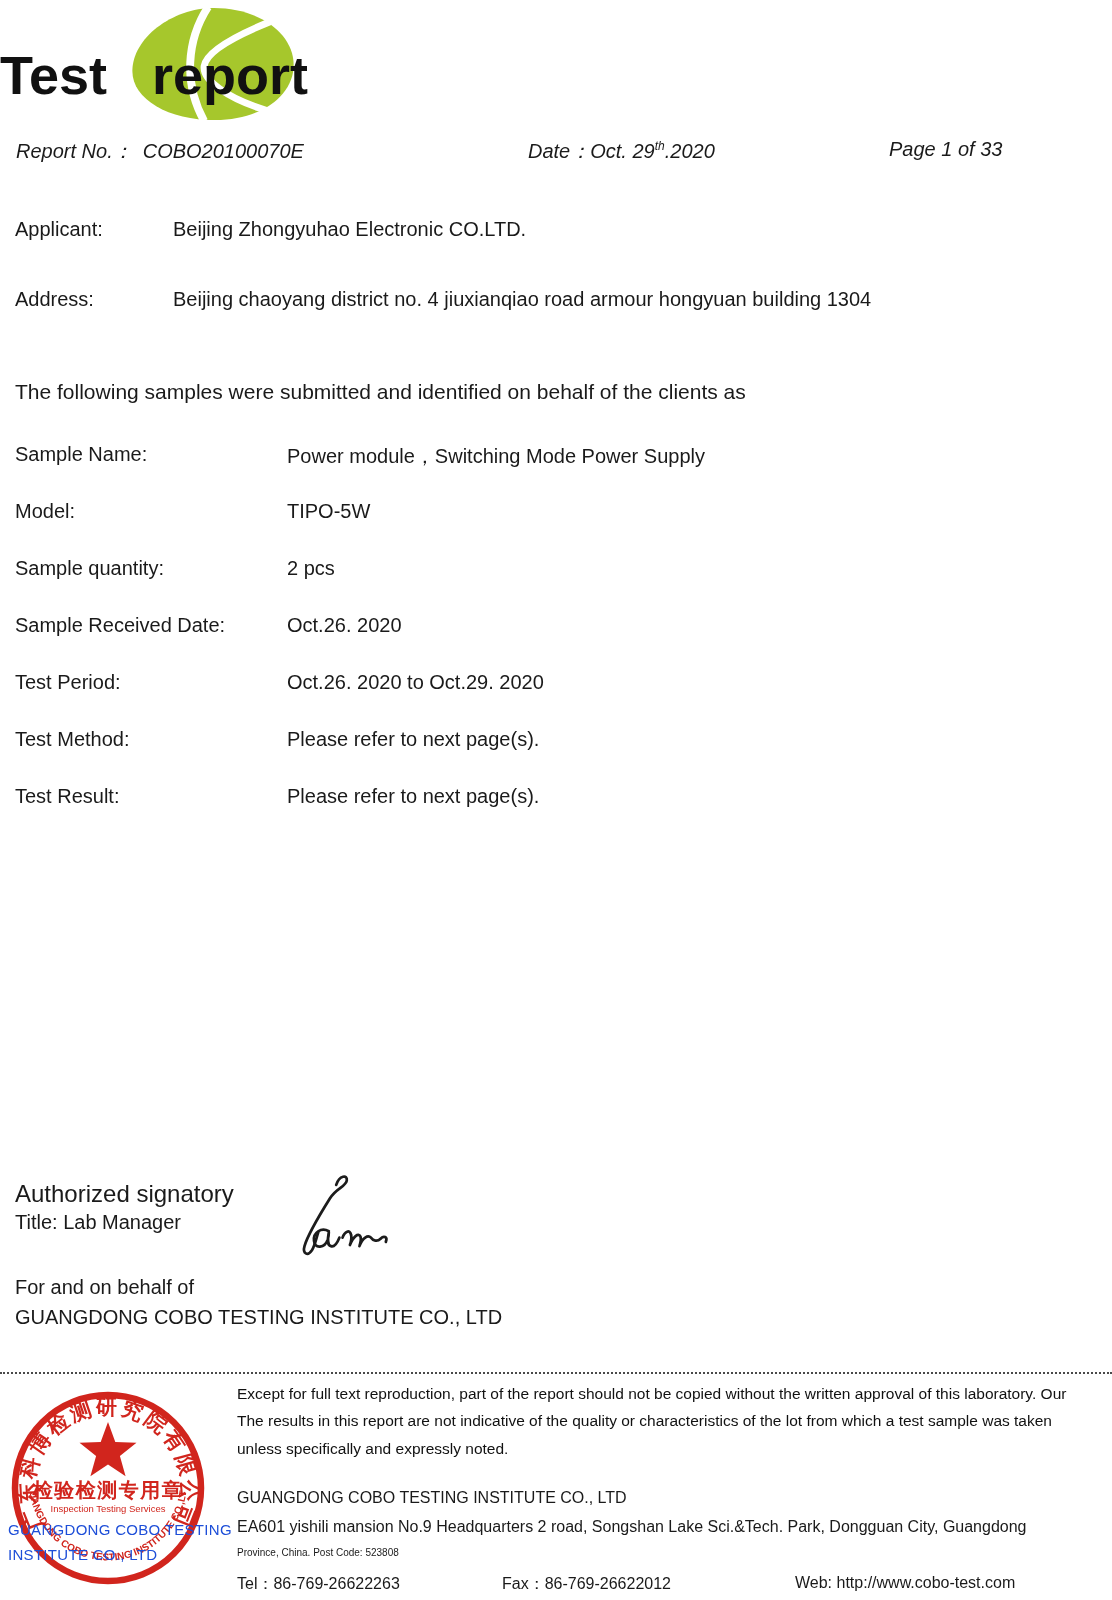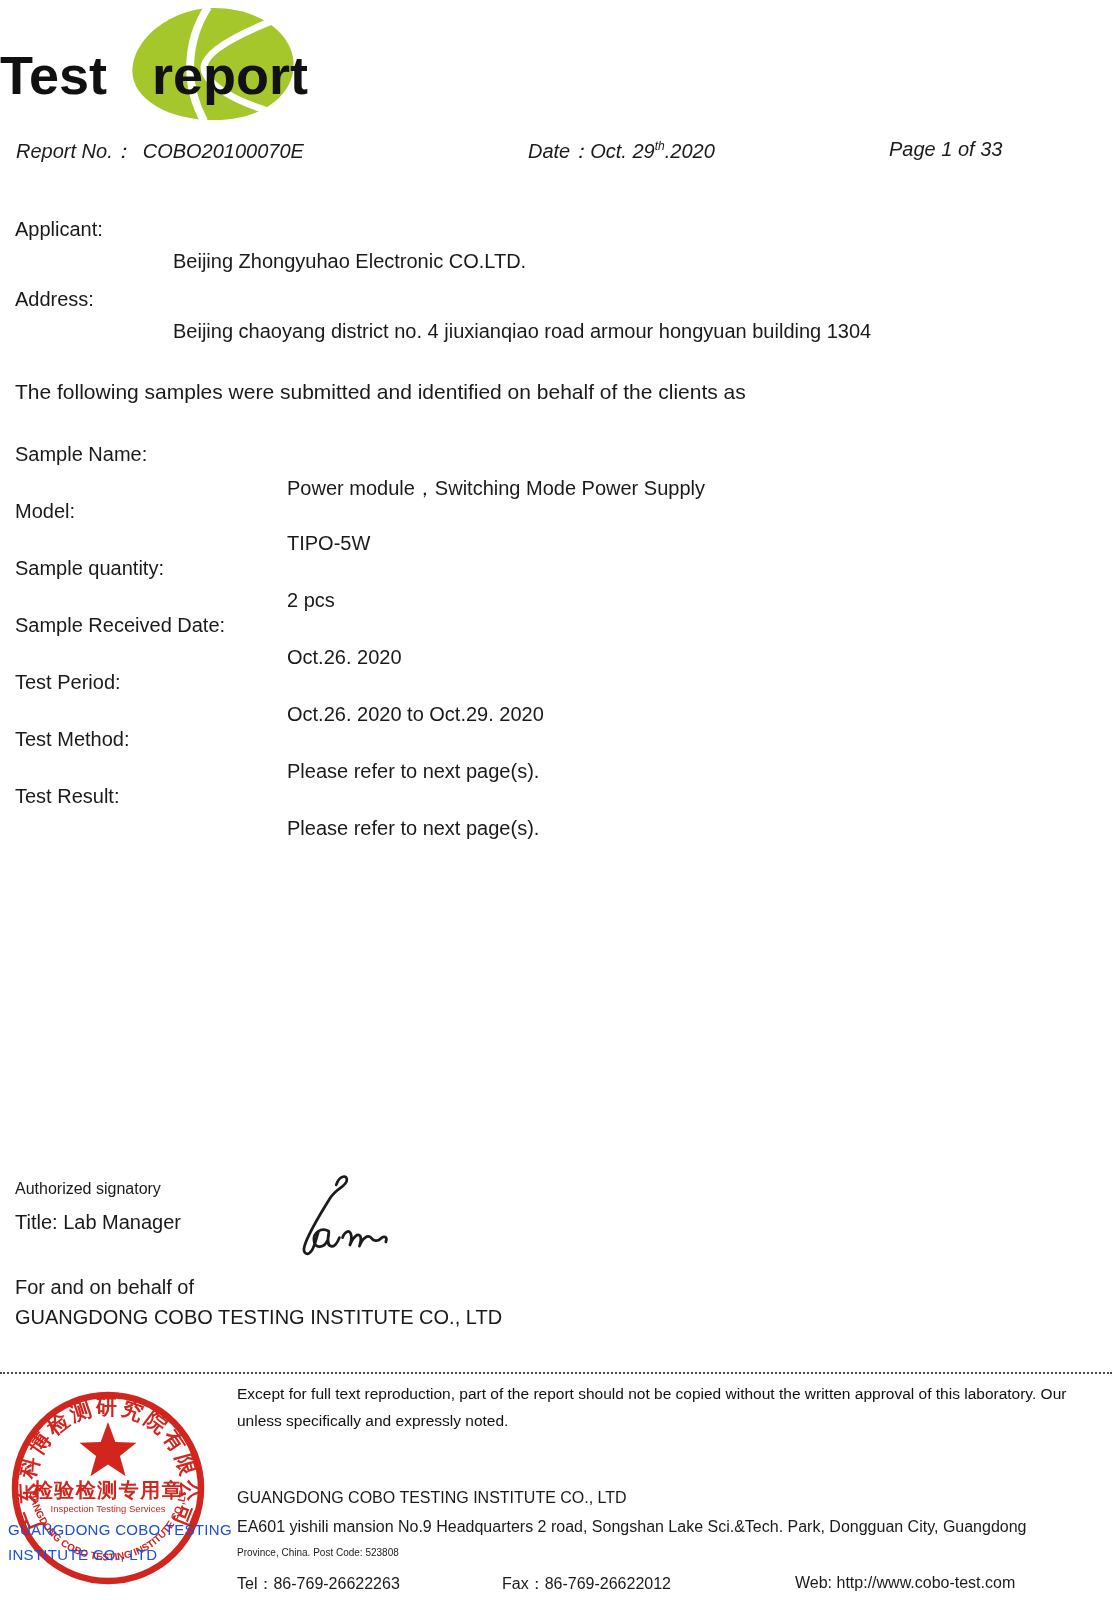--- a/index.html
+++ b/index.html
@@ -24,26 +24,26 @@
     color:#111;
   }
   .meta-row{left:0;top:138px;width:100%;height:28px;font-size:20px;font-style:italic;}
   .meta-report{left:16px;top:0;}
   .meta-date{left:528px;top:0;}
   .meta-page{left:889px;top:0;}
   .meta-row sup{font-size:12px;}
   .lbl-gap{display:inline-block;width:10px;}
   
   .row{position:absolute;left:15px;font-size:20px;white-space:nowrap;}
-  .row .val{position:absolute;white-space:nowrap;margin-top:32px;}
+  .row .val{position:absolute;white-space:nowrap;}
   .client-row .val{left:158px;}
   .sample-row .val{left:272px;}
   .intro{left:15px;top:380px;font-size:21px;}
   
-  .sig-line1{left:15px;top:1180px;font-size:16px;}
+  .sig-line1{left:15px;top:1180px;font-size:24px;}
   .sig-line2{left:15px;top:1211px;font-size:20px;}
   .sig-svg{left:276px;top:1170px;width:132px;height:92px;}
   .behalf{left:15px;top:1276px;font-size:20px;}
   .behalf-company{left:15px;top:1306px;font-size:20px;}
   
   .dotline{left:0;top:1372px;width:1112px;height:0;border-top:2px dotted #4a4a4a;}
   .stamp-svg{left:8px;top:1390px;width:200px;height:208px;}
   .stamp-overlay{
     left:8px;top:1501px;width:214px;
     text-align:left;font-size:15px;line-height:25px;
@@ -149,20 +149,21 @@
       <textPath href="#arcBottom" startOffset="50%" text-anchor="middle">GUANGDONG COBO TESTING INSTITUTE CO.,LTD</textPath>
     </text>
   </svg>
   <div class="abs stamp-overlay">
     <div>GUANGDONG COBO TESTING</div>
     <div>INSTITUTE CO., LTD</div>
   </div>
 
   <div class="abs disclaimer">
     <div>Except for full text reproduction, part of the report should not be copied without the written approval of this laboratory. Our</div>
+    <div>The results in this report are not indicative of the quality or characteristics of the lot from which a test sample was taken</div>
     <div>unless specifically and expressly noted.</div>
   </div>
   <div class="abs f-company">GUANGDONG COBO TESTING INSTITUTE CO., LTD</div>
   <div class="abs f-addr1">EA601 yishili mansion No.9 Headquarters 2 road, Songshan Lake Sci.&amp;Tech. Park, Dongguan City, Guangdong</div>
   <div class="abs f-addr2">Province, China. Post Code: 523808</div>
   <div class="abs f-contact">
     <span class="abs f-tel"><span>Tel：</span><span>86-769-26622263</span></span>
     <span class="abs f-fax"><span>Fax：</span><span>86-769-26622012</span></span>
     <span class="abs f-web"><span>Web: </span><span>http://www.cobo-test.com</span></span>
   </div>

